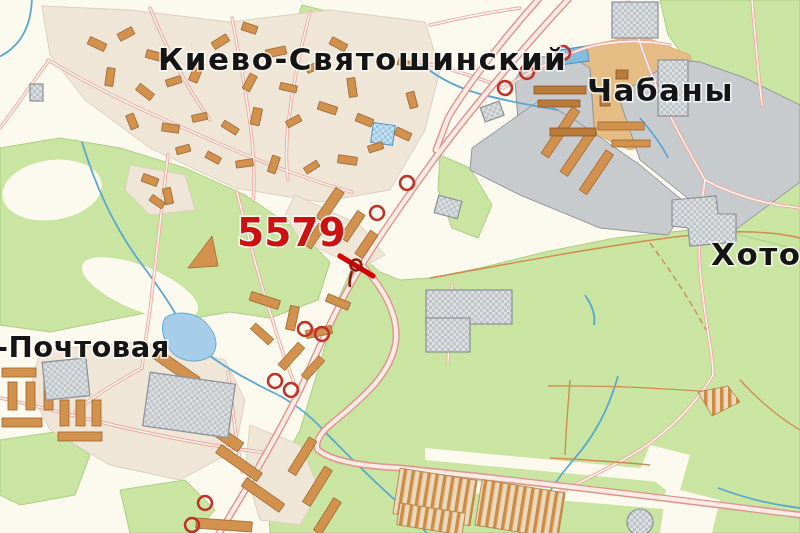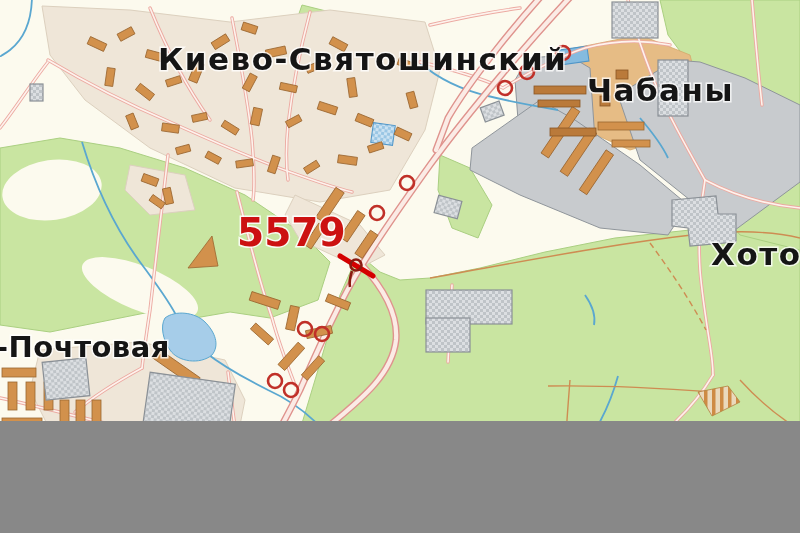--- a/index.html
+++ b/index.html
@@ -1,21 +1,21 @@
 <!DOCTYPE html>
 <html style="--background: #FCFAEE; --forest: #C9E5A1; --built-up: #EFE6D8; --industrial: #C8CBCE; --building: #D2914C; --road-casing: #DF938D; --road-fill: #FBEBE5; --water: #5AA7D0; --marker-red: #C03028; --route-red: #CC1111; --label-black: #151515;"><head>
 <meta charset="utf-8">
 <style>
   :root{
     --background:#FCFAEE; --forest:#C9E5A1; --built-up:#EFE6D8; --industrial:#C8CBCE;
     --building:#D2914C; --road-casing:#DF938D; --road-fill:#FBEBE5; --water:#5AA7D0;
     --marker-red:#C03028; --route-red:#CC1111; --label-black:#151515;
   }
   html,body{margin:0;padding:0;background:#888;}
-  .map-viewport{position:relative;width:800px;height:421px;overflow:hidden;background:var(--background);text-align:right;}
+  .map-viewport{position:relative;width:800px;height:533px;overflow:hidden;background:var(--background);text-align:right;}
   .map-viewport svg{position:absolute;left:0;top:0;display:block;}
   .forest{fill:var(--forest);stroke:#AACF81;stroke-width:1;}
   .clearing{fill:var(--background);}
   .builtup{fill:var(--built-up);stroke:#DCD0BE;stroke-width:1;}
   .industrial{fill:var(--industrial);stroke:#8F959B;stroke-width:1;}
   .tan{fill:#E6BC85;stroke:#D4A769;stroke-width:.8;}
   .hatched{fill:url(#hatch);stroke:#8A9096;stroke-width:1.2;}
   .bldg{fill:var(--building);stroke:#9A6630;stroke-width:.8;}
   .bldg-dark{fill:#BA7A3A;stroke:#8A5524;stroke-width:.8;}
   .dacha{fill:url(#dacha);stroke:#B3803F;stroke-width:.8;}

